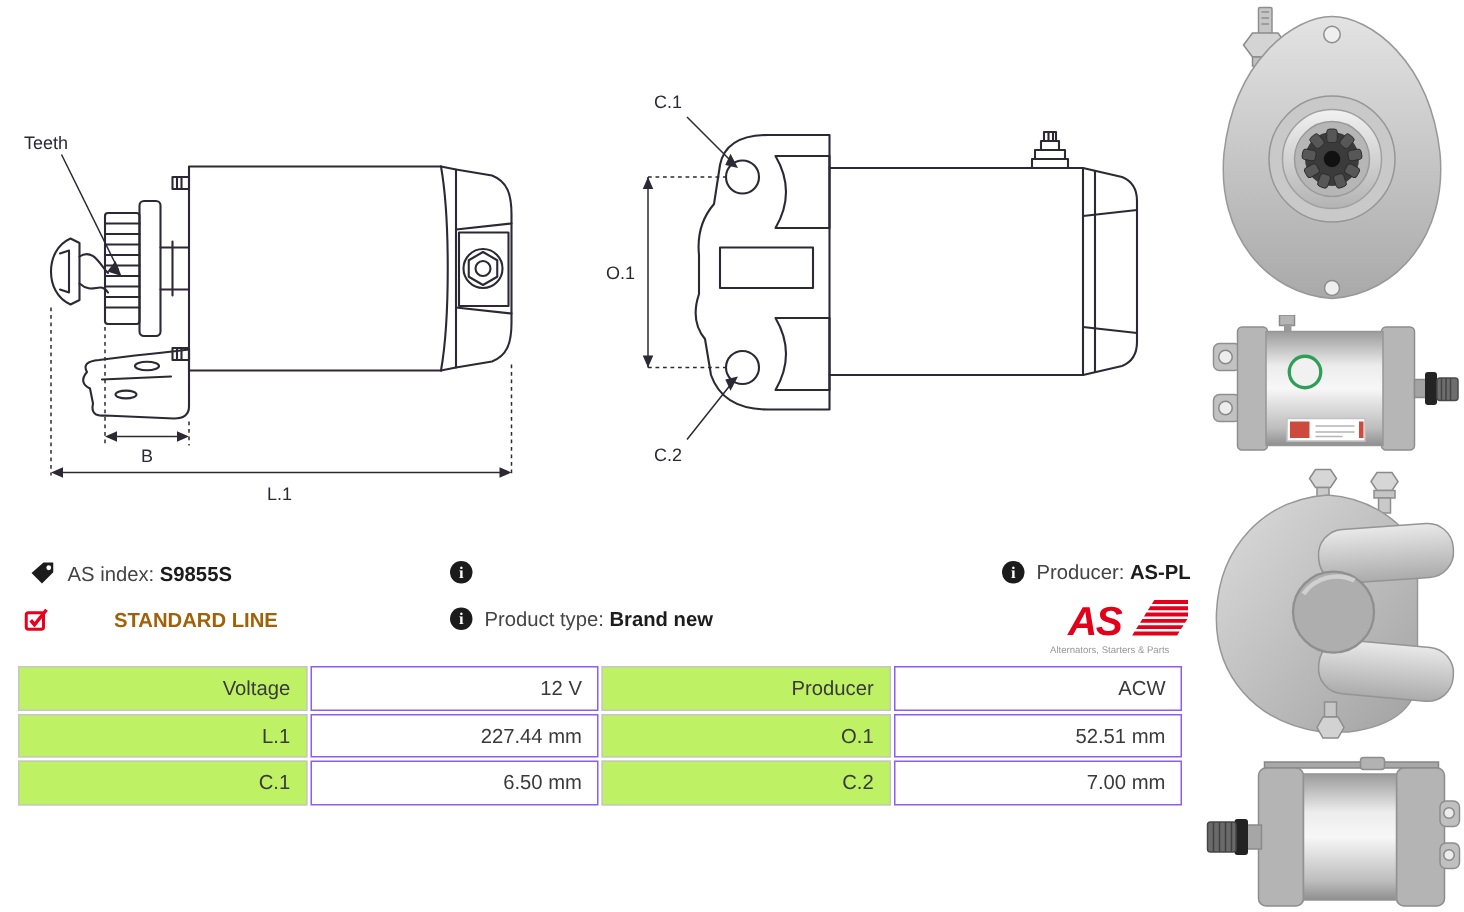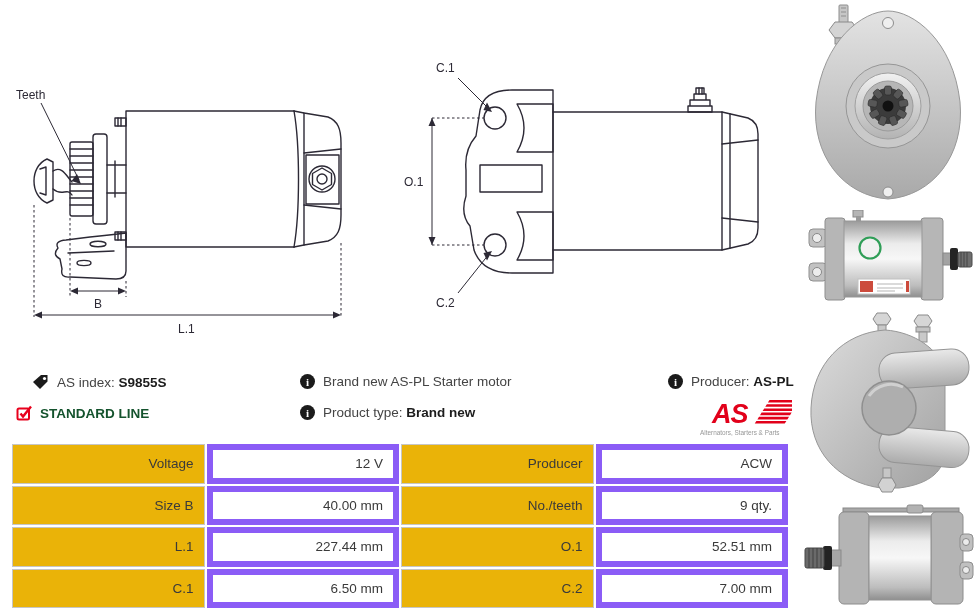--- a/index.html
+++ b/index.html
@@ -4,31 +4,31 @@
 <style>
   html,body{margin:0;padding:0;background:#fff;}
   #page{position:relative;width:976px;height:608px;background:#fff;overflow:hidden;
         font-family:"Liberation Sans",sans-serif;color:#3c3c3c;}
   .abs{position:absolute;}
   .dlabel{font-family:"Liberation Sans",sans-serif;font-size:12px;fill:#2c2935;}
   
   .info-item{position:absolute;display:flex;align-items:center;gap:8px;
              font-size:13.5px;color:#444;white-space:nowrap;}
   .info-item .strong{font-weight:bold;color:#1c1c1c;}
-  .red-strong{font-weight:bold;color:#14532d;}
+  .red-strong{font-weight:bold;color:#a16207;margin-left:36px;}
   .info-icon{display:inline-flex;align-items:center;justify-content:center;
              width:15px;height:15px;border-radius:50%;background:#1b1b1b;color:#fff;
              font-family:"Liberation Serif",serif;font-weight:bold;font-size:11px;flex:0 0 15px;}
   
   .spec-table{position:absolute;left:10px;top:442px;width:780px;
               border-collapse:separate;border-spacing:2px;table-layout:fixed;
               font-size:13.5px;color:#3a3a3a;}
   .spec-table td{padding:5px 10px;text-align:right;vertical-align:middle;line-height:1.3;}
-  .spec-table td.lbl{background:#eab308;border:1px solid #c6c6c6;}
-  .spec-table td.val{background:#ffffff;border:6px solid #8b5cf6;}
+  .spec-table td.lbl{background:#bef264;border:1px solid #c6c6c6;}
+  .spec-table td.val{background:#ffffff;border:1px solid #8b5cf6;}
 </style>
 </head>
 <body>
 
 <div id="page">
 
   <svg class="abs" style="left:10px;top:85px" width="340" height="260" viewBox="0 0 340 260">
     <g fill="none" stroke="#2c2935" stroke-width="1.4" stroke-linejoin="round" stroke-linecap="round">
       <path d="M37,74 C28,78 24,87 24,96 C24,105 28,114 37,118 L43,115 L43,77 Z"></path>
       <path d="M30,84 L36,82 L36,110 L30,108"></path>
@@ -216,42 +216,41 @@
     <rect x="165" y="34" width="13" height="17" rx="4" fill="#c0c0c0" stroke="#8d8d8d"></rect>
     <circle cx="171" cy="42" r="3.5" fill="#ececec" stroke="#888"></circle>
     <rect x="165" y="62" width="13" height="17" rx="4" fill="#c0c0c0" stroke="#8d8d8d"></rect>
     <circle cx="171" cy="70" r="3.5" fill="#ececec" stroke="#888"></circle>
     <rect x="36" y="50" width="10" height="16" fill="#a6a6a6" stroke="#8a8a8a"></rect>
     <rect x="28" y="46" width="9" height="24" rx="2" fill="#232323"></rect>
     <rect x="10" y="48" width="19" height="20" rx="2" fill="#6a6a6a" stroke="#474747"></rect>
     <path d="M14,48 v20 M18,48 v20 M22,48 v20 M26,48 v20" stroke="#404040" fill="none"></path>
   </svg>
 
-  <div class="info-item" style="left:32px;top:374px">
+  <div class="info-item" style="left:20px;top:374px">
     <svg width="17" height="17" viewBox="0 0 17 17">
       <path d="M9,1 L15.5,1 L15.5,7.5 L8,15 L1,8 Z" fill="#1b1b1b"></path>
       <circle cx="12.5" cy="4.5" r="1.6" fill="#fff"></circle>
     </svg>
     <span>
       <span>AS index:</span>
       <span class="strong">S9855S</span>
     </span>
   </div>
 
   <div class="info-item" style="left:16px;top:405px">
     <svg width="16" height="16" viewBox="0 0 16 16">
       <rect x="1.5" y="3.5" width="11.5" height="11" rx="1.5" fill="none" stroke="#e8001c" stroke-width="2"></rect>
       <path d="M4.5,8.5 L7,11.5 L15,1.5" fill="none" stroke="#e8001c" stroke-width="2.4"></path>
     </svg>
     <span class="red-strong">STANDARD LINE</span>
   </div>
 
   <div class="info-item" style="left:300px;top:374px">
     <span class="info-icon">i</span>
-    <span>Brand new AS-PL Starter motor</span>
   </div>
 
   <div class="info-item" style="left:300px;top:405px">
     <span class="info-icon">i</span>
     <span>
       <span>Product type:</span>
       <span class="strong">Brand new</span>
     </span>
   </div>
 
@@ -284,26 +283,20 @@
         <col style="width:25%">
       </colgroup>
     <tbody>
       <tr>
         <td class="lbl">Voltage</td>
         <td class="val">12 V</td>
         <td class="lbl">Producer</td>
         <td class="val">ACW</td>
       </tr>
       <tr>
-        <td class="lbl">Size B</td>
-        <td class="val">40.00 mm</td>
-        <td class="lbl">No./teeth</td>
-        <td class="val">9 qty.</td>
-      </tr>
-      <tr>
         <td class="lbl">L.1</td>
         <td class="val">227.44 mm</td>
         <td class="lbl">O.1</td>
         <td class="val">52.51 mm</td>
       </tr>
       <tr>
         <td class="lbl">C.1</td>
         <td class="val">6.50 mm</td>
         <td class="lbl">C.2</td>
         <td class="val">7.00 mm</td>

